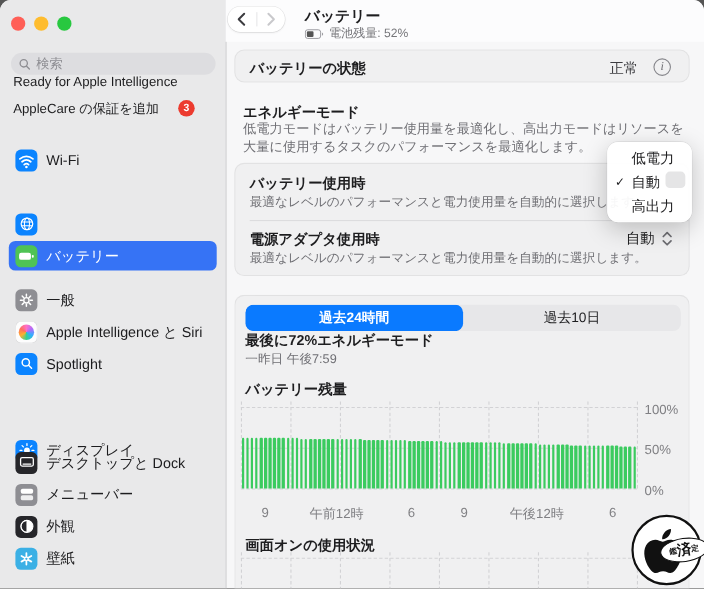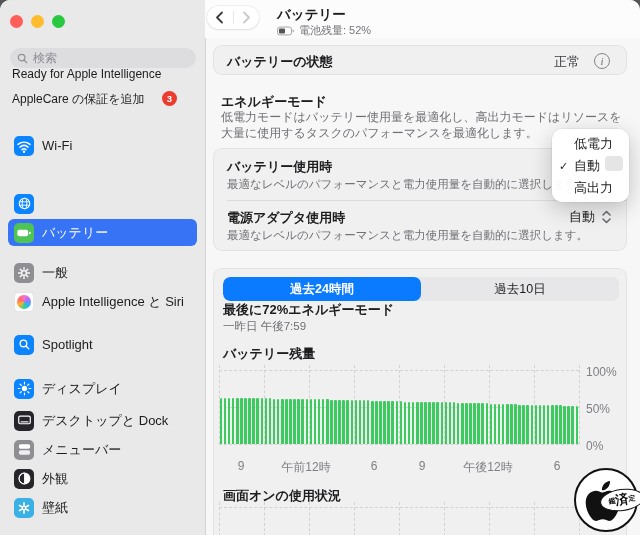--- a/index.html
+++ b/index.html
@@ -143,30 +143,30 @@
         </svg>
         </span>
       <span>一般</span>
     </div>
     <div class="abs navitem" style="top:288px">
       <span class="appicon ic-white">
           <span class="siri-blob"></span>
         </span>
       <span>Apple Intelligence と Siri</span>
     </div>
-    <div class="abs navitem" style="top:331px">
+    <div class="abs navitem" style="top:317px">
       <span class="appicon ic-blue">
         <svg width="15" height="15" viewBox="0 0 20 20" fill="none" stroke="#fff" stroke-linecap="round">
           <circle cx="8.6" cy="8.6" r="4.4" stroke-width="1.8"></circle>
           <line x1="12" y1="12" x2="15.6" y2="15.6" stroke-width="1.8"></line>
         </svg>
         </span>
       <span>Spotlight</span>
     </div>
-    <div class="abs navitem" style="top:375px">
+    <div class="abs navitem" style="top:396px">
       <span class="appicon ic-blue">
         <svg width="17" height="17" viewBox="0 0 20 20" stroke="#fff" stroke-linecap="round">
           <circle cx="10" cy="10" r="3.1" fill="#fff" stroke="none"></circle>
           <g stroke-width="1.4">
             <path d="M10 2.6v2M10 15.4v2M2.6 10h2M15.4 10h2M4.8 4.8l1.4 1.4M13.8 13.8l1.4 1.4M15.2 4.8l-1.4 1.4M6.2 13.8l-1.4 1.4"></path>
           </g>
         </svg>
         </span>
       <span>ディスプレイ</span>
     </div>

